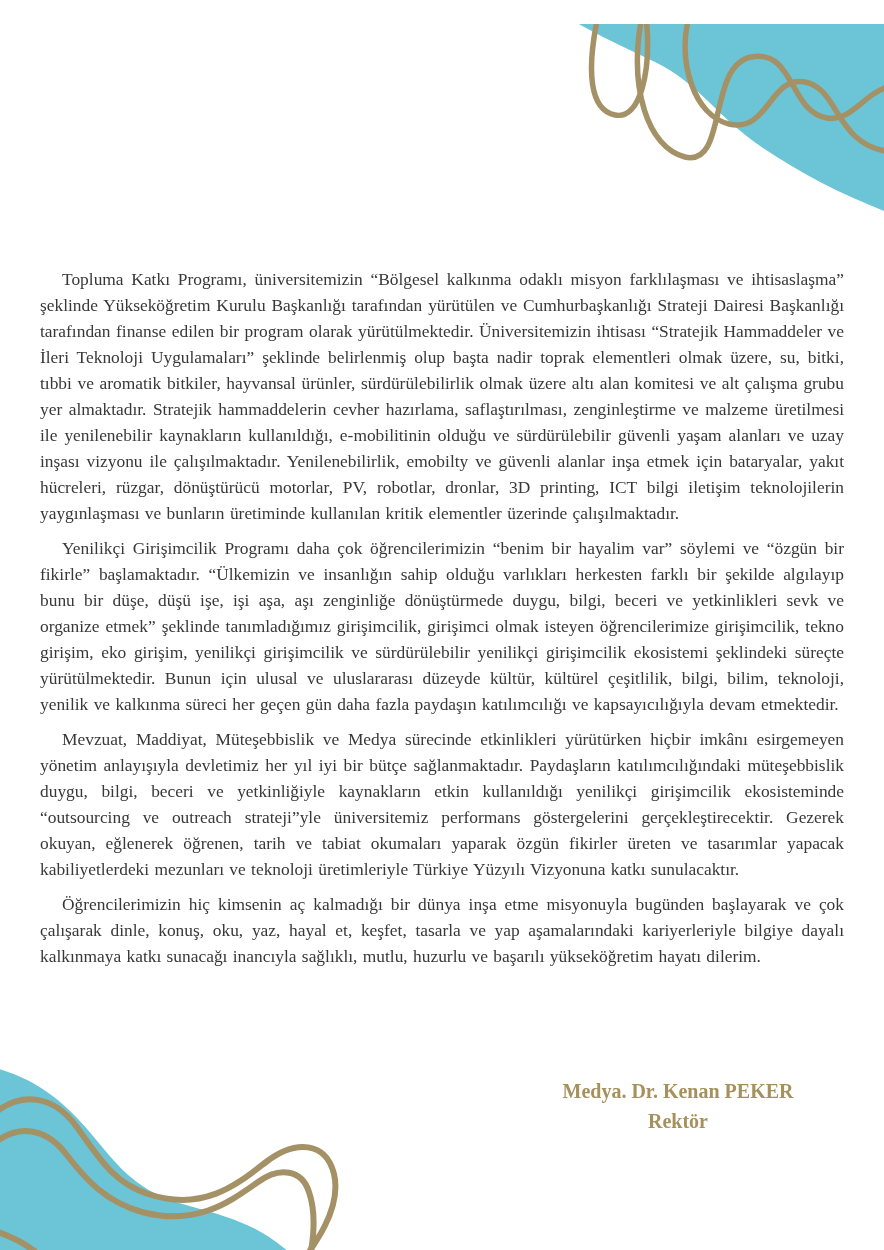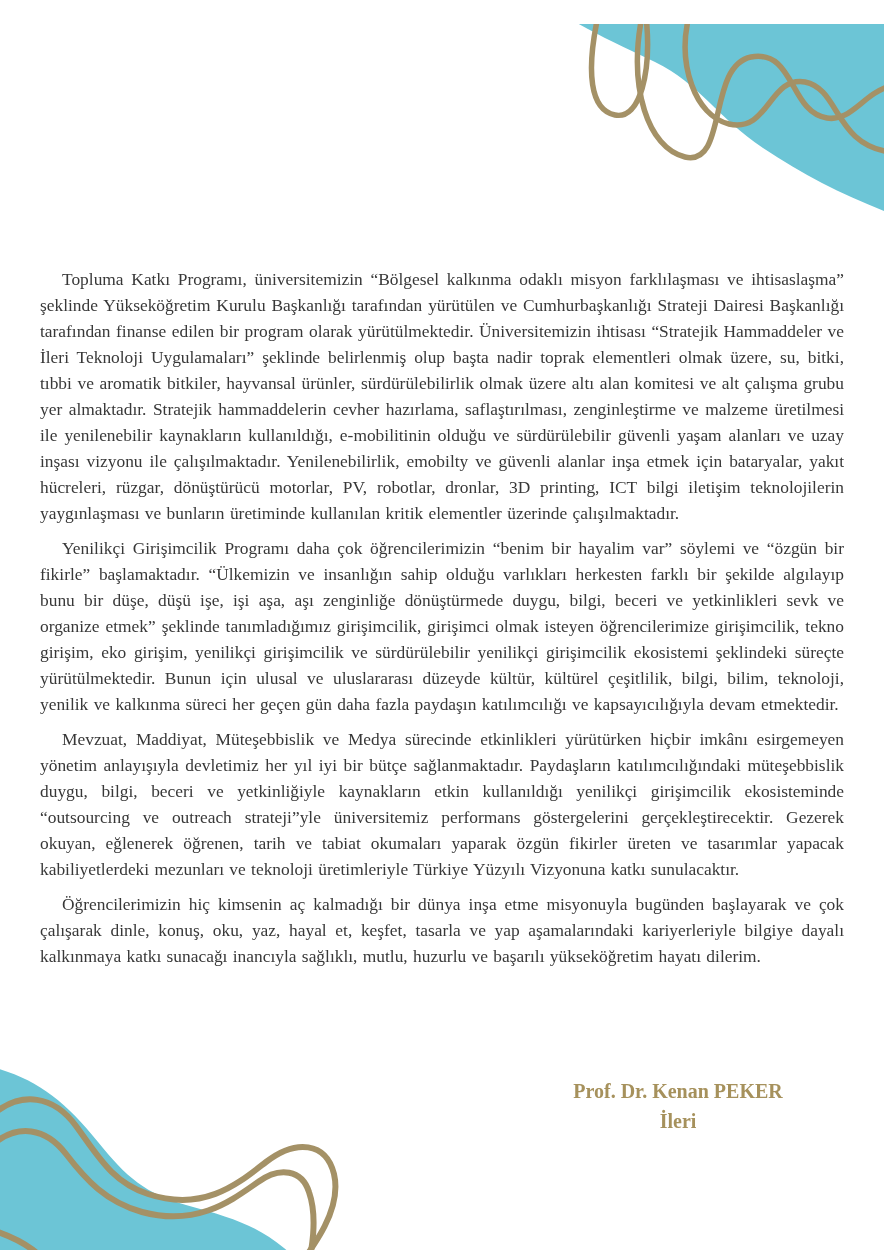--- a/index.html
+++ b/index.html
@@ -84,17 +84,17 @@
   </svg>
 
   <main class="content">
     <p>Topluma Katkı Programı, üniversitemizin “Bölgesel kalkınma odaklı misyon farklılaşması ve ihtisaslaşma” şeklinde Yükseköğretim Kurulu Başkanlığı tarafından yürütülen ve Cumhurbaşkanlığı Strateji Dairesi Başkanlığı tarafından finanse edilen bir program olarak yürütülmektedir. Üniversitemizin ihtisası “Stratejik Hammaddeler ve İleri Teknoloji Uygulamaları” şeklinde belirlenmiş olup başta nadir toprak elementleri olmak üzere, su, bitki, tıbbi ve aromatik bitkiler, hayvansal ürünler, sürdürülebilirlik olmak üzere altı alan komitesi ve alt çalışma grubu yer almaktadır. Stratejik hammaddelerin cevher hazırlama, saflaştırılması, zenginleştirme ve malzeme üretilmesi ile yenilenebilir kaynakların kullanıldığı, e-mobilitinin olduğu ve sürdürülebilir güvenli yaşam alanları ve uzay inşası vizyonu ile çalışılmaktadır. Yenilenebilirlik, emobilty ve güvenli alanlar inşa etmek için bataryalar, yakıt hücreleri, rüzgar, dönüştürücü motorlar, PV, robotlar, dronlar, 3D printing, ICT bilgi iletişim teknolojilerin yaygınlaşması ve bunların üretiminde kullanılan kritik elementler üzerinde çalışılmaktadır.</p>
     <p>Yenilikçi Girişimcilik Programı daha çok öğrencilerimizin “benim bir hayalim var” söylemi ve “özgün bir fikirle” başlamaktadır. “Ülkemizin ve insanlığın sahip olduğu varlıkları herkesten farklı bir şekilde algılayıp bunu bir düşe, düşü işe, işi aşa, aşı zenginliğe dönüştürmede duygu, bilgi, beceri ve yetkinlikleri sevk ve organize etmek” şeklinde tanımladığımız girişimcilik, girişimci olmak isteyen öğrencilerimize girişimcilik, tekno girişim, eko girişim, yenilikçi girişimcilik ve sürdürülebilir yenilikçi girişimcilik ekosistemi şeklindeki süreçte yürütülmektedir. Bunun için ulusal ve uluslararası düzeyde kültür, kültürel çeşitlilik, bilgi, bilim, teknoloji, yenilik ve kalkınma süreci her geçen gün daha fazla paydaşın katılımcılığı ve kapsayıcılığıyla devam etmektedir.</p>
     <p>Mevzuat, Maddiyat, Müteşebbislik ve Medya sürecinde etkinlikleri yürütürken hiçbir imkânı esirgemeyen yönetim anlayışıyla devletimiz her yıl iyi bir bütçe sağlanmaktadır. Paydaşların katılımcılığındaki müteşebbislik duygu, bilgi, beceri ve yetkinliğiyle kaynakların etkin kullanıldığı yenilikçi girişimcilik ekosisteminde “outsourcing ve outreach strateji”yle üniversitemiz performans göstergelerini gerçekleştirecektir. Gezerek okuyan, eğlenerek öğrenen, tarih ve tabiat okumaları yaparak özgün fikirler üreten ve tasarımlar yapacak kabiliyetlerdeki mezunları ve teknoloji üretimleriyle Türkiye Yüzyılı Vizyonuna katkı sunulacaktır.</p>
     <p>Öğrencilerimizin hiç kimsenin aç kalmadığı bir dünya inşa etme misyonuyla bugünden başlayarak ve çok çalışarak dinle, konuş, oku, yaz, hayal et, keşfet, tasarla ve yap aşamalarındaki kariyerleriyle bilgiye dayalı kalkınmaya katkı sunacağı inancıyla sağlıklı, mutlu, huzurlu ve başarılı yükseköğretim hayatı dilerim.</p>
   </main>
 
   <div class="signature">
-    <div class="sig-name">Prof. Dr. Kenan PEKER</div>
-    <div class="sig-title">İleri</div>
+    <div class="sig-name">Medya. Dr. Kenan PEKER</div>
+    <div class="sig-title">Rektör</div>
   </div>
 
 </div>
 
 </body></html>

